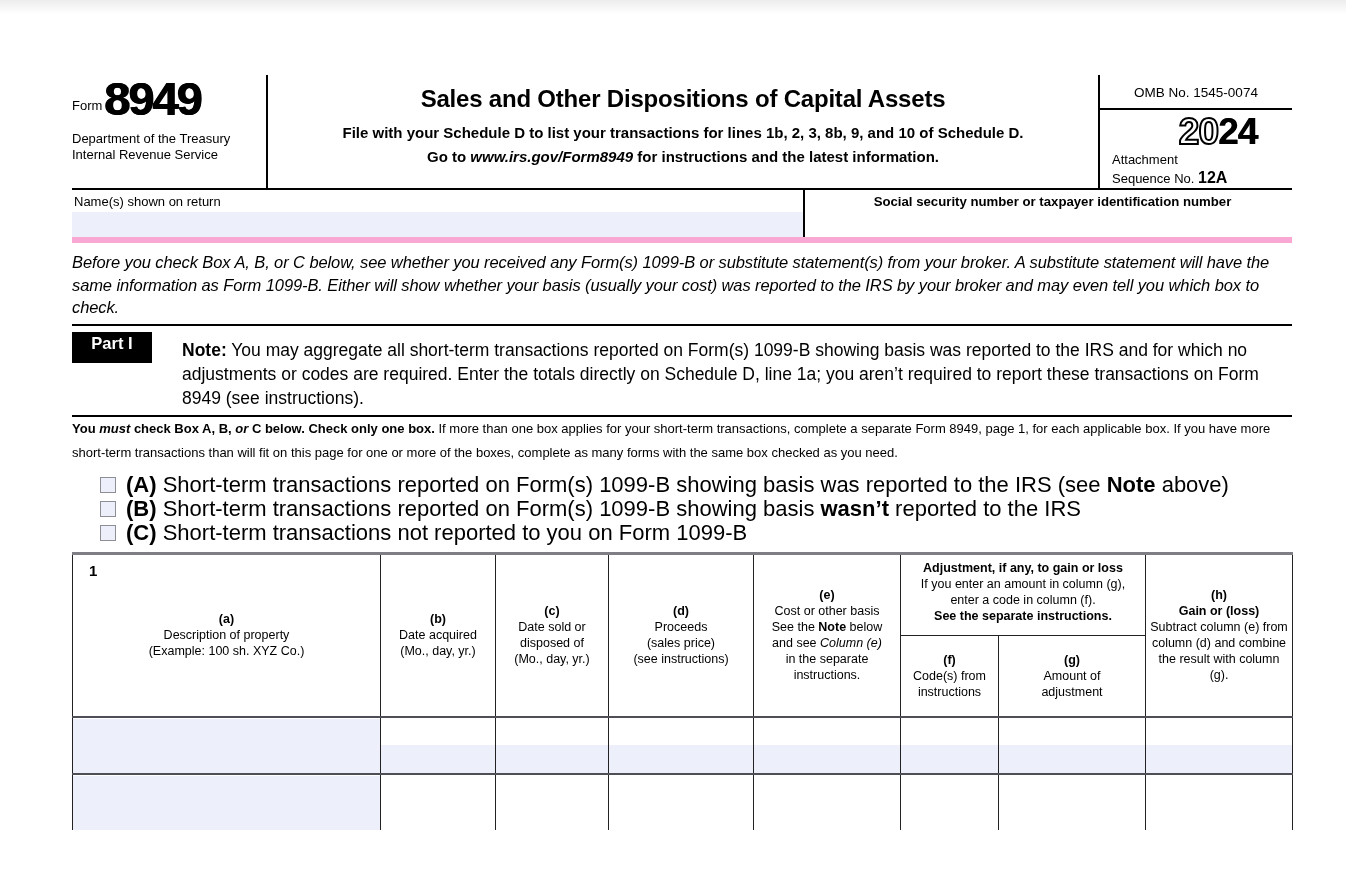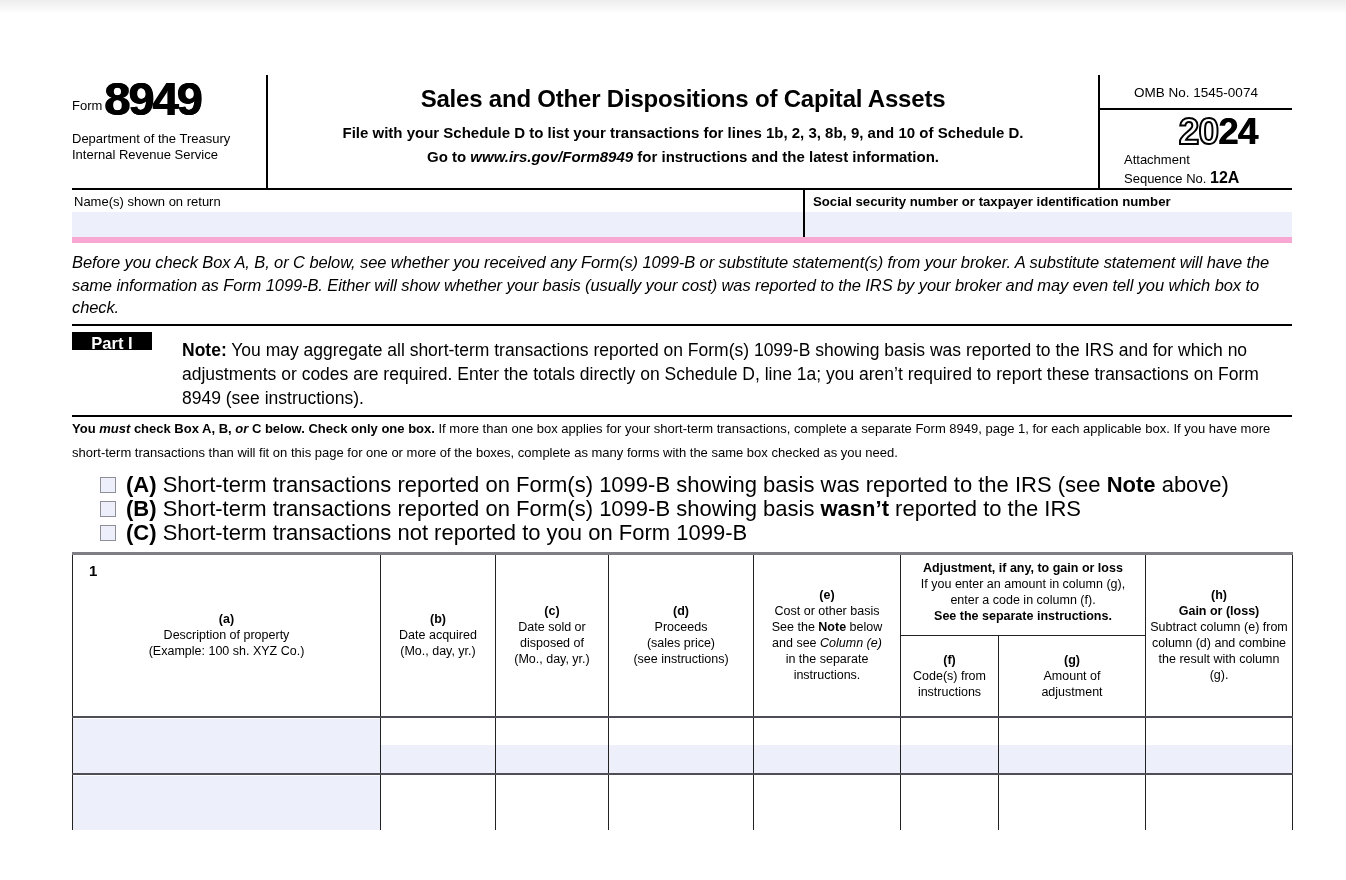--- a/index.html
+++ b/index.html
@@ -20,38 +20,38 @@
   .hdr-center { flex:1; border-right:2px solid #000; text-align:center; padding:10px 14px 0 14px; }
   .form-title { font-size:24px; font-weight:bold; letter-spacing:-0.2px; }
   .form-sub { font-size:15px; font-weight:bold; margin-top:11px; }
   .goto { font-size:15px; font-weight:bold; margin-top:7px; }
   .goto .url { font-style:italic; }
   .hdr-right { width:192px; }
   .omb { font-size:13.5px; text-align:center; padding:10px 2px 8px 2px; border-bottom:2px solid #000; }
   .year { text-align:center; font-size:37px; line-height:1.0; margin-top:3px; letter-spacing:-1px;padding-left:44px; }
   .year .yr-o { color:#fff; -webkit-text-stroke:2px #000; font-weight:bold; }
   .year .yr-b { font-weight:bold; text-shadow:0.6px 0 #000; }
-  .attach { font-size:13px; line-height:1.2; padding-left:12px; margin-top:2px;margin-left:12px; }
+  .attach { font-size:13px; line-height:1.2; padding-left:12px; margin-top:2px; }
   .seq-no { font-size:16px; font-weight:bold; }
 
   
   .name-row { display:flex; height:55px; border-top:2px solid #000; border-bottom:6px solid #f9a8d4; }
   .nr-cell { display:flex; flex-direction:column; }
   .nr-left { width:733px; border-right:2px solid #000; }
-  .nr-right { flex:1; }
+  .nr-right { flex:1;align-items:center; }
   .nr-label { font-size:13px; padding:4px 0 0 2px; }
   .nr-label.b { font-weight:bold; font-size:13.2px; padding-left:8px; }
   .nr-field { background:#edf0fa; flex:1; margin-top:3px; }
 
   
   .intro { font-size:16.5px; font-style:italic; line-height:22.5px; margin-top:8px; letter-spacing:-0.1px; }
   .rule { border-top:2px solid #000; margin-top:5px; }
   .part1 { display:flex; margin-top:5px; }
   .part-label { background:#000; color:#fff; font-weight:bold; font-size:16.5px;
-    width:80px; height:18px; text-align:center; padding-top:2px; flex:none; margin-top:1px; }
+    width:80px; height:31px; text-align:center; padding-top:2px; flex:none; margin-top:1px; }
   .part-body { margin-left:30px; font-size:17.5px; line-height:24px; flex:1; padding-right:4px; }
   .part-note { margin-top:7px; }
   .b { font-weight:bold; }
   .bi { font-weight:bold; font-style:italic; }
   .must { font-size:13px; line-height:24px; }
   .checks { margin-top:8px; margin-left:28px; }
   .check-row { display:flex; align-items:center; height:24px; font-size:22px; }
   .checkbox { width:16px; height:16px; background:#edf0fa; border:1.5px solid #8e8e96;
     margin-right:10px; flex:none; }
 

